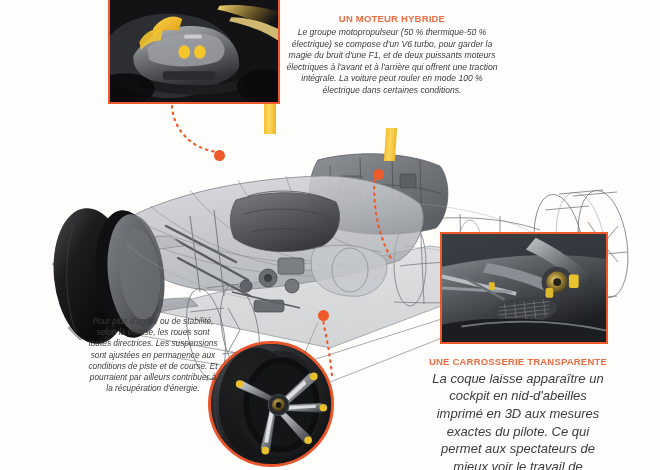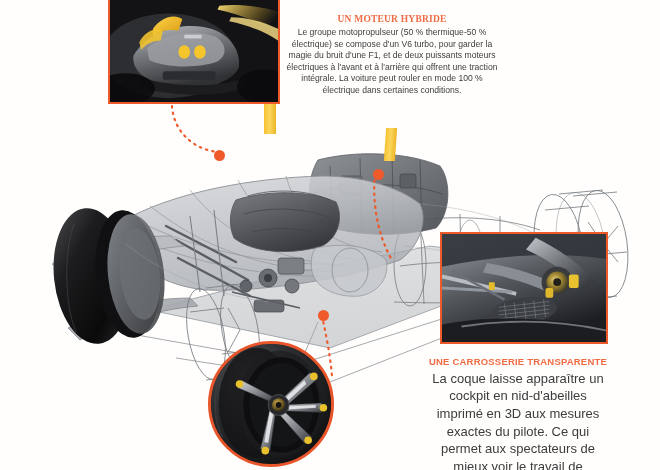--- a/index.html
+++ b/index.html
@@ -23,24 +23,25 @@
   .callout-title {
     color: #ef6b43;
     font-weight: bold;
     letter-spacing: .2px;
     line-height: 1.15;
     margin-bottom: 2px;
   }
   .callout-body {
     color: #3c3c3c;
     line-height: 1.35;
+    font-style: italic;
   }
 
   #callout-engine { left: 282px; top: 14px; width: 220px; }
-  #callout-engine .callout-title { font-size: 9.5px; font-family: Liberation Serif, serif; }
+  #callout-engine .callout-title { font-size: 9.5px; }
   #callout-engine .callout-body { font-size: 8.6px; }
 
   #callout-wheels { left: 86px; top: 316px; width: 134px; }
   #callout-wheels .callout-title { font-size: 9.5px; }
   #callout-wheels .callout-body { font-size: 8.3px; }
 
   #callout-body-shell { left: 428px; top: 357px; width: 180px; }
   #callout-body-shell .callout-title { font-size: 9.5px; }
   #callout-body-shell .callout-body { font-size: 13px; }
 
@@ -453,20 +454,21 @@
   <div class="marker-dot" id="marker-engine"></div>
   <div class="marker-dot" id="marker-cockpit"></div>
   <div class="marker-dot" id="marker-wheel"></div>
 
   <div class="callout" id="callout-engine">
     <div class="callout-title">UN MOTEUR HYBRIDE</div>
     <div class="callout-body">Le groupe motopropulseur (50 % thermique-50 % électrique) se compose d'un V6 turbo, pour garder la magie du bruit d'une F1, et de deux puissants moteurs électriques à l'avant et à l'arrière qui offrent une traction intégrale. La voiture peut rouler en mode 100 % électrique dans certaines conditions.</div>
   </div>
 
   <div class="callout" id="callout-wheels">
+    <div class="callout-body">Pour plus d'agilité ou de stabilité, selon la vitesse, les roues sont toutes directrices. Les suspensions sont ajustées en permanence aux conditions de piste et de course. Et pourraient par ailleurs contribuer à la récupération d'énergie.</div>
   </div>
 
   <div class="callout" id="callout-body-shell">
     <div class="callout-title">UNE CARROSSERIE TRANSPARENTE</div>
     <div class="callout-body">La coque laisse apparaître un cockpit en nid-d'abeilles imprimé en 3D aux mesures exactes du pilote. Ce qui permet aux spectateurs de mieux voir le travail de pilotage.</div>
   </div>
 
 </div>
 
 </body></html>

